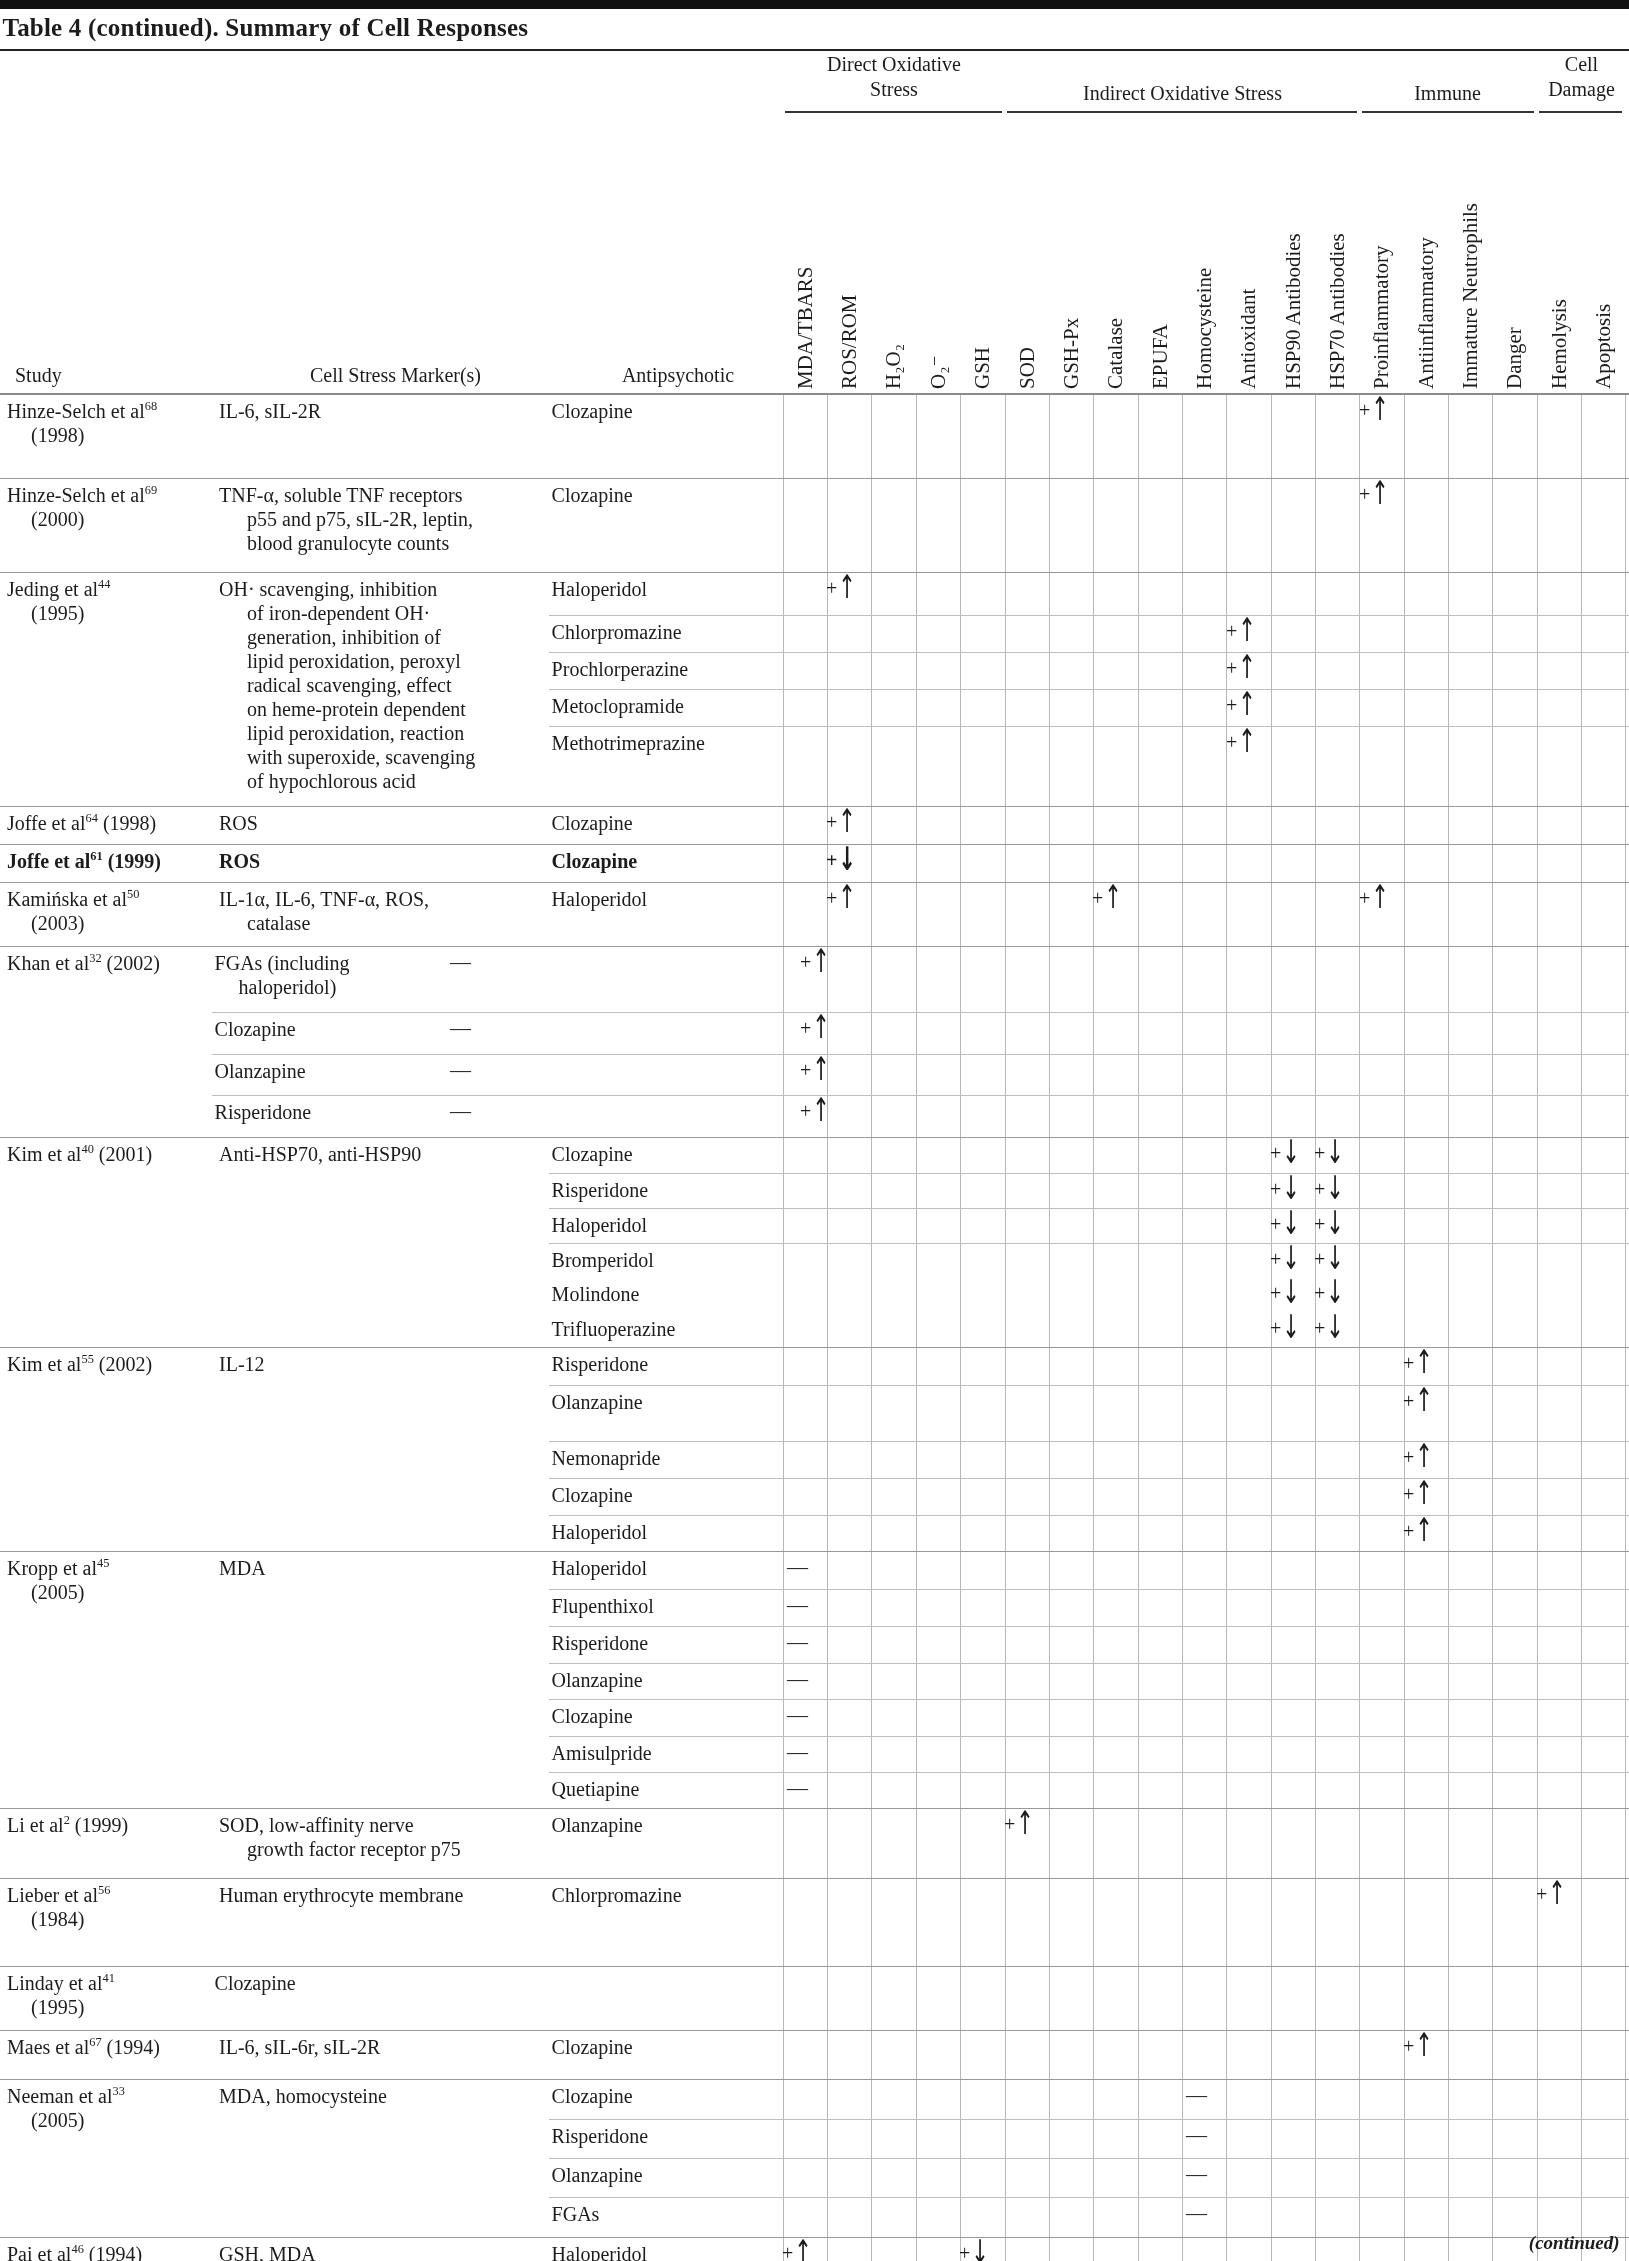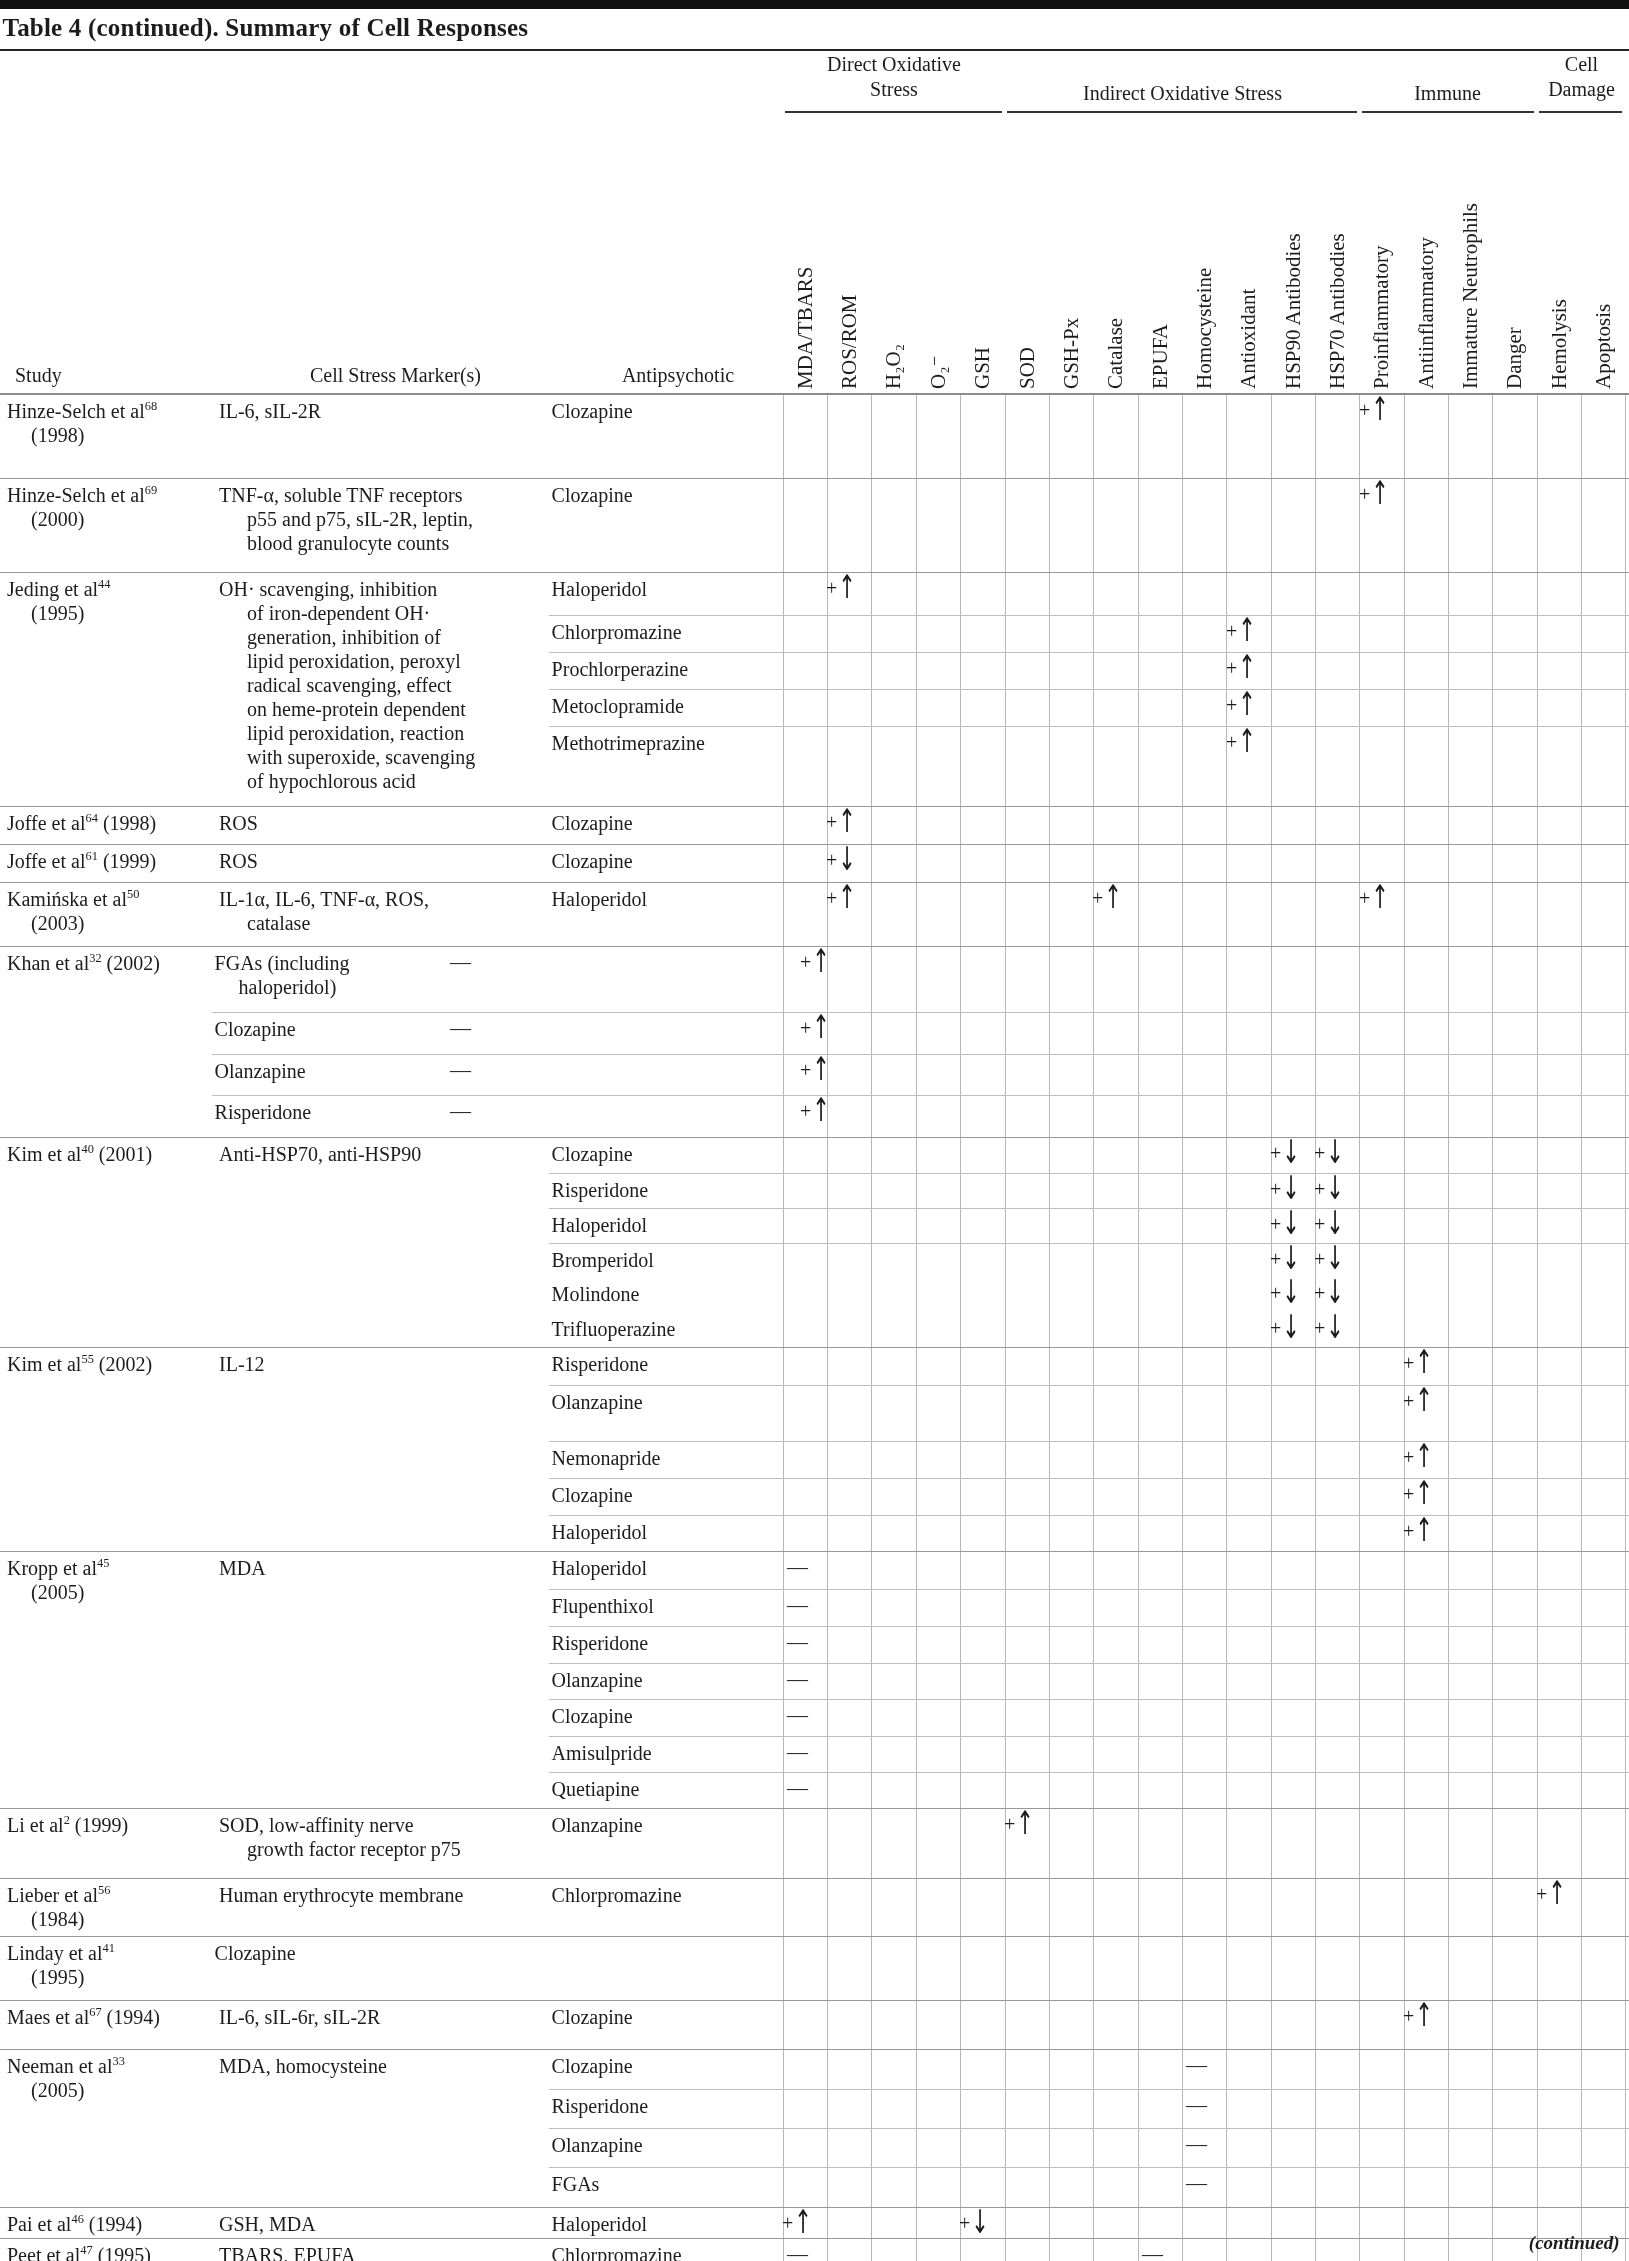--- a/index.html
+++ b/index.html
@@ -219,21 +219,21 @@
           <div class="subrow" style="min-height: 30px;">
             <div class="drug">
               <div>Clozapine</div>
             </div>
             <div class="cellarea">
               <span class="mark" style="left: 44px;"><span class="plus">+</span><span class="ar">↑</span></span>
             </div>
           </div>
         </div>
       </div>
-      <div class="block" style="min-height: 37px;">
+      <div class="block" style="min-height: 37px; font-weight: bold;">
         <div class="c-study">
           <div>Joffe et al<sup>61</sup> (1999)</div>
         </div>
         <div class="c-marker">
           <div>ROS</div>
         </div>
         <div class="c-subs">
           <div class="subrow" style="min-height: 30px;">
             <div class="drug">
               <div>Clozapine</div>
@@ -522,21 +522,21 @@
           <div class="subrow" style="min-height: 30px;">
             <div class="drug">
               <div>Chlorpromazine</div>
             </div>
             <div class="cellarea">
               <span class="mark" style="left: 754px;"><span class="plus">+</span><span class="ar">↑</span></span>
             </div>
           </div>
         </div>
       </div>
-      <div class="block" style="min-height: 63px;">
+      <div class="block" style="min-height: 63px; margin-top: 30px;">
         <div class="c-study">
           <div>Linday et al<sup>41</sup></div>
           <div class="indent1">(1995)</div>
         </div>
         <div class="c-subs">
           <div class="subrow" style="min-height: 30px;">
             <div class="drug">
               <div>Clozapine</div>
             </div>
             <div class="cellarea"></div>

